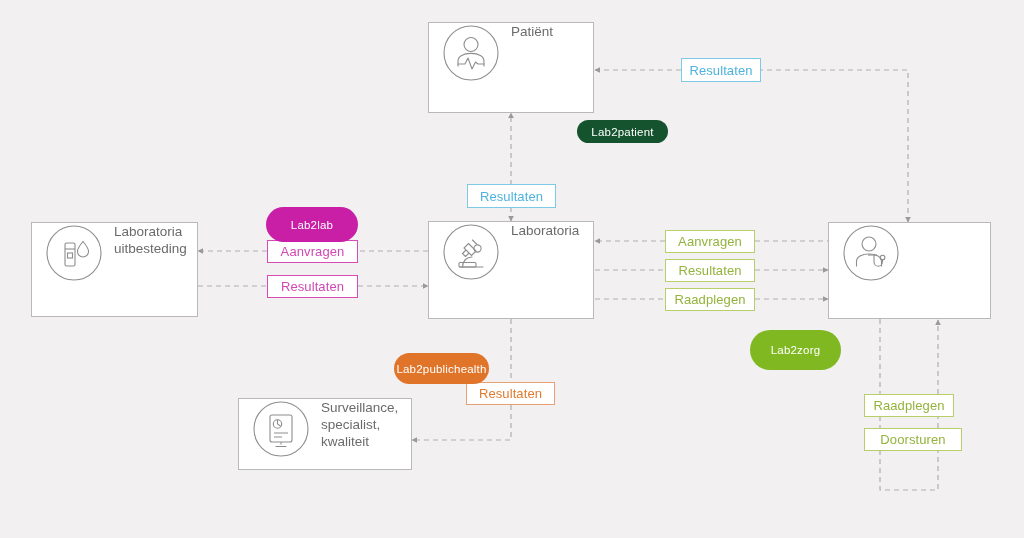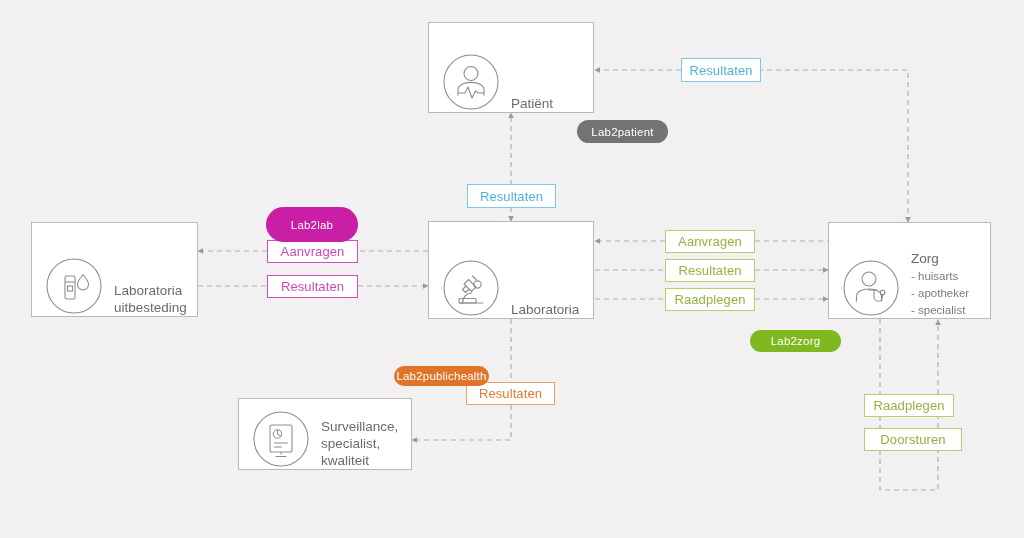--- a/index.html
+++ b/index.html
@@ -22,21 +22,21 @@
     pointer-events: none;
   }
 
   
   .node {
     position: absolute;
     background: #ffffff;
     border: 1px solid #b9b9b9;
     box-sizing: border-box;
     display: flex;
-    align-items: flex-end;
+    align-items: flex-start;
     z-index: 3;
   }
   .node .icon-wrap {
     width: 60px;
     height: 60px;
     flex: 0 0 60px;
     margin-left: 12px;
     display: flex;
     align-items: center;
     justify-content: center;
@@ -80,21 +80,21 @@
     border-radius: 999px;
     color: #ffffff;
     font-size: 11.5px;
     display: flex;
     align-items: center;
     justify-content: center;
     z-index: 6;
     white-space: nowrap;
     letter-spacing: .2px;
   }
-  .pill.blue   { background: #737373; }
+  .pill.blue   { background: #14532d; }
   .pill.pink   { background: #c91fa6; }
   .pill.green  { background: #80b821; }
   .pill.orange { background: #e0752a; }
 </style>
 </head>
 <body>
 
 <div id="canvas">
 
   <svg id="wires" viewBox="0 0 1024 538" xmlns="http://www.w3.org/2000/svg">
@@ -184,28 +184,20 @@
     <span class="icon-wrap">
       <svg width="58" height="58" viewBox="0 0 58 58" fill="none" stroke="#8d8d8d" stroke-width="1.1">
         <circle cx="29" cy="29" r="27"></circle>
         <circle cx="27" cy="20" r="7"></circle>
         <path d="M14.5 42.5 v-5 c0 -4.5 5.2 -7.5 12.5 -7.5 c7.3 0 12.5 3 12.5 7.5 v5" stroke-linejoin="round"></path>
         <path d="M26 31 h9"></path>
         <path d="M32 31 v7 a4.2 4.2 0 0 0 8.4 0 v-2.5" stroke-linecap="round"></path>
         <circle cx="40.6" cy="33.6" r="2.3"></circle>
       </svg>
     </span>
-    <span class="node-text">
-      <span class="node-title">Zorg</span>
-      <span class="node-sub">
-        <br><span>- huisarts</span>
-        <br><span>- apotheker</span>
-        <br><span>- specialist</span>
-      </span>
-    </span>
   </div>
 
   <div class="node" style="left:238px; top:398px; width:174px; height:72px;">
     <span class="icon-wrap">
       <svg width="58" height="58" viewBox="0 0 58 58" fill="none" stroke="#8d8d8d" stroke-width="1.1">
         <circle cx="29" cy="29" r="27"></circle>
         <rect x="18" y="15" width="22" height="27" rx="2"></rect>
         <path d="M29 44.5 v-2.5"></path>
         <path d="M24 46.5 h10" stroke-linecap="round"></path>
         <circle cx="25.5" cy="24" r="4.2"></circle>
@@ -237,17 +229,17 @@
   <div class="msg green" style="left:864px; top:394px; width:90px; height:23px;">Raadplegen</div>
 
   <div class="msg green" style="left:864px; top:428px; width:98px; height:23px;">Doorsturen</div>
 
   <div class="msg orange" style="left:466px; top:382px; width:89px; height:23px;">Resultaten</div>
 
   <div class="pill blue" style="left:577px; top:120px; width:91px; height:23px;">Lab2patient</div>
 
   <div class="pill pink" style="left:266px; top:207px; width:92px; height:35px;">Lab2lab</div>
 
-  <div class="pill green" style="left:750px; top:330px; width:91px; height:22px;">Lab2zorg</div>
-
-  <div class="pill orange" style="left:394px; top:366px; width:95px; height:20px;">Lab2publichealth</div>
+  <div class="pill green" style="left:750px; top:330px; width:91px; height:40px;">Lab2zorg</div>
+
+  <div class="pill orange" style="left:394px; top:353px; width:95px; height:31px;">Lab2publichealth</div>
 
 </div>
 
 </body></html>

